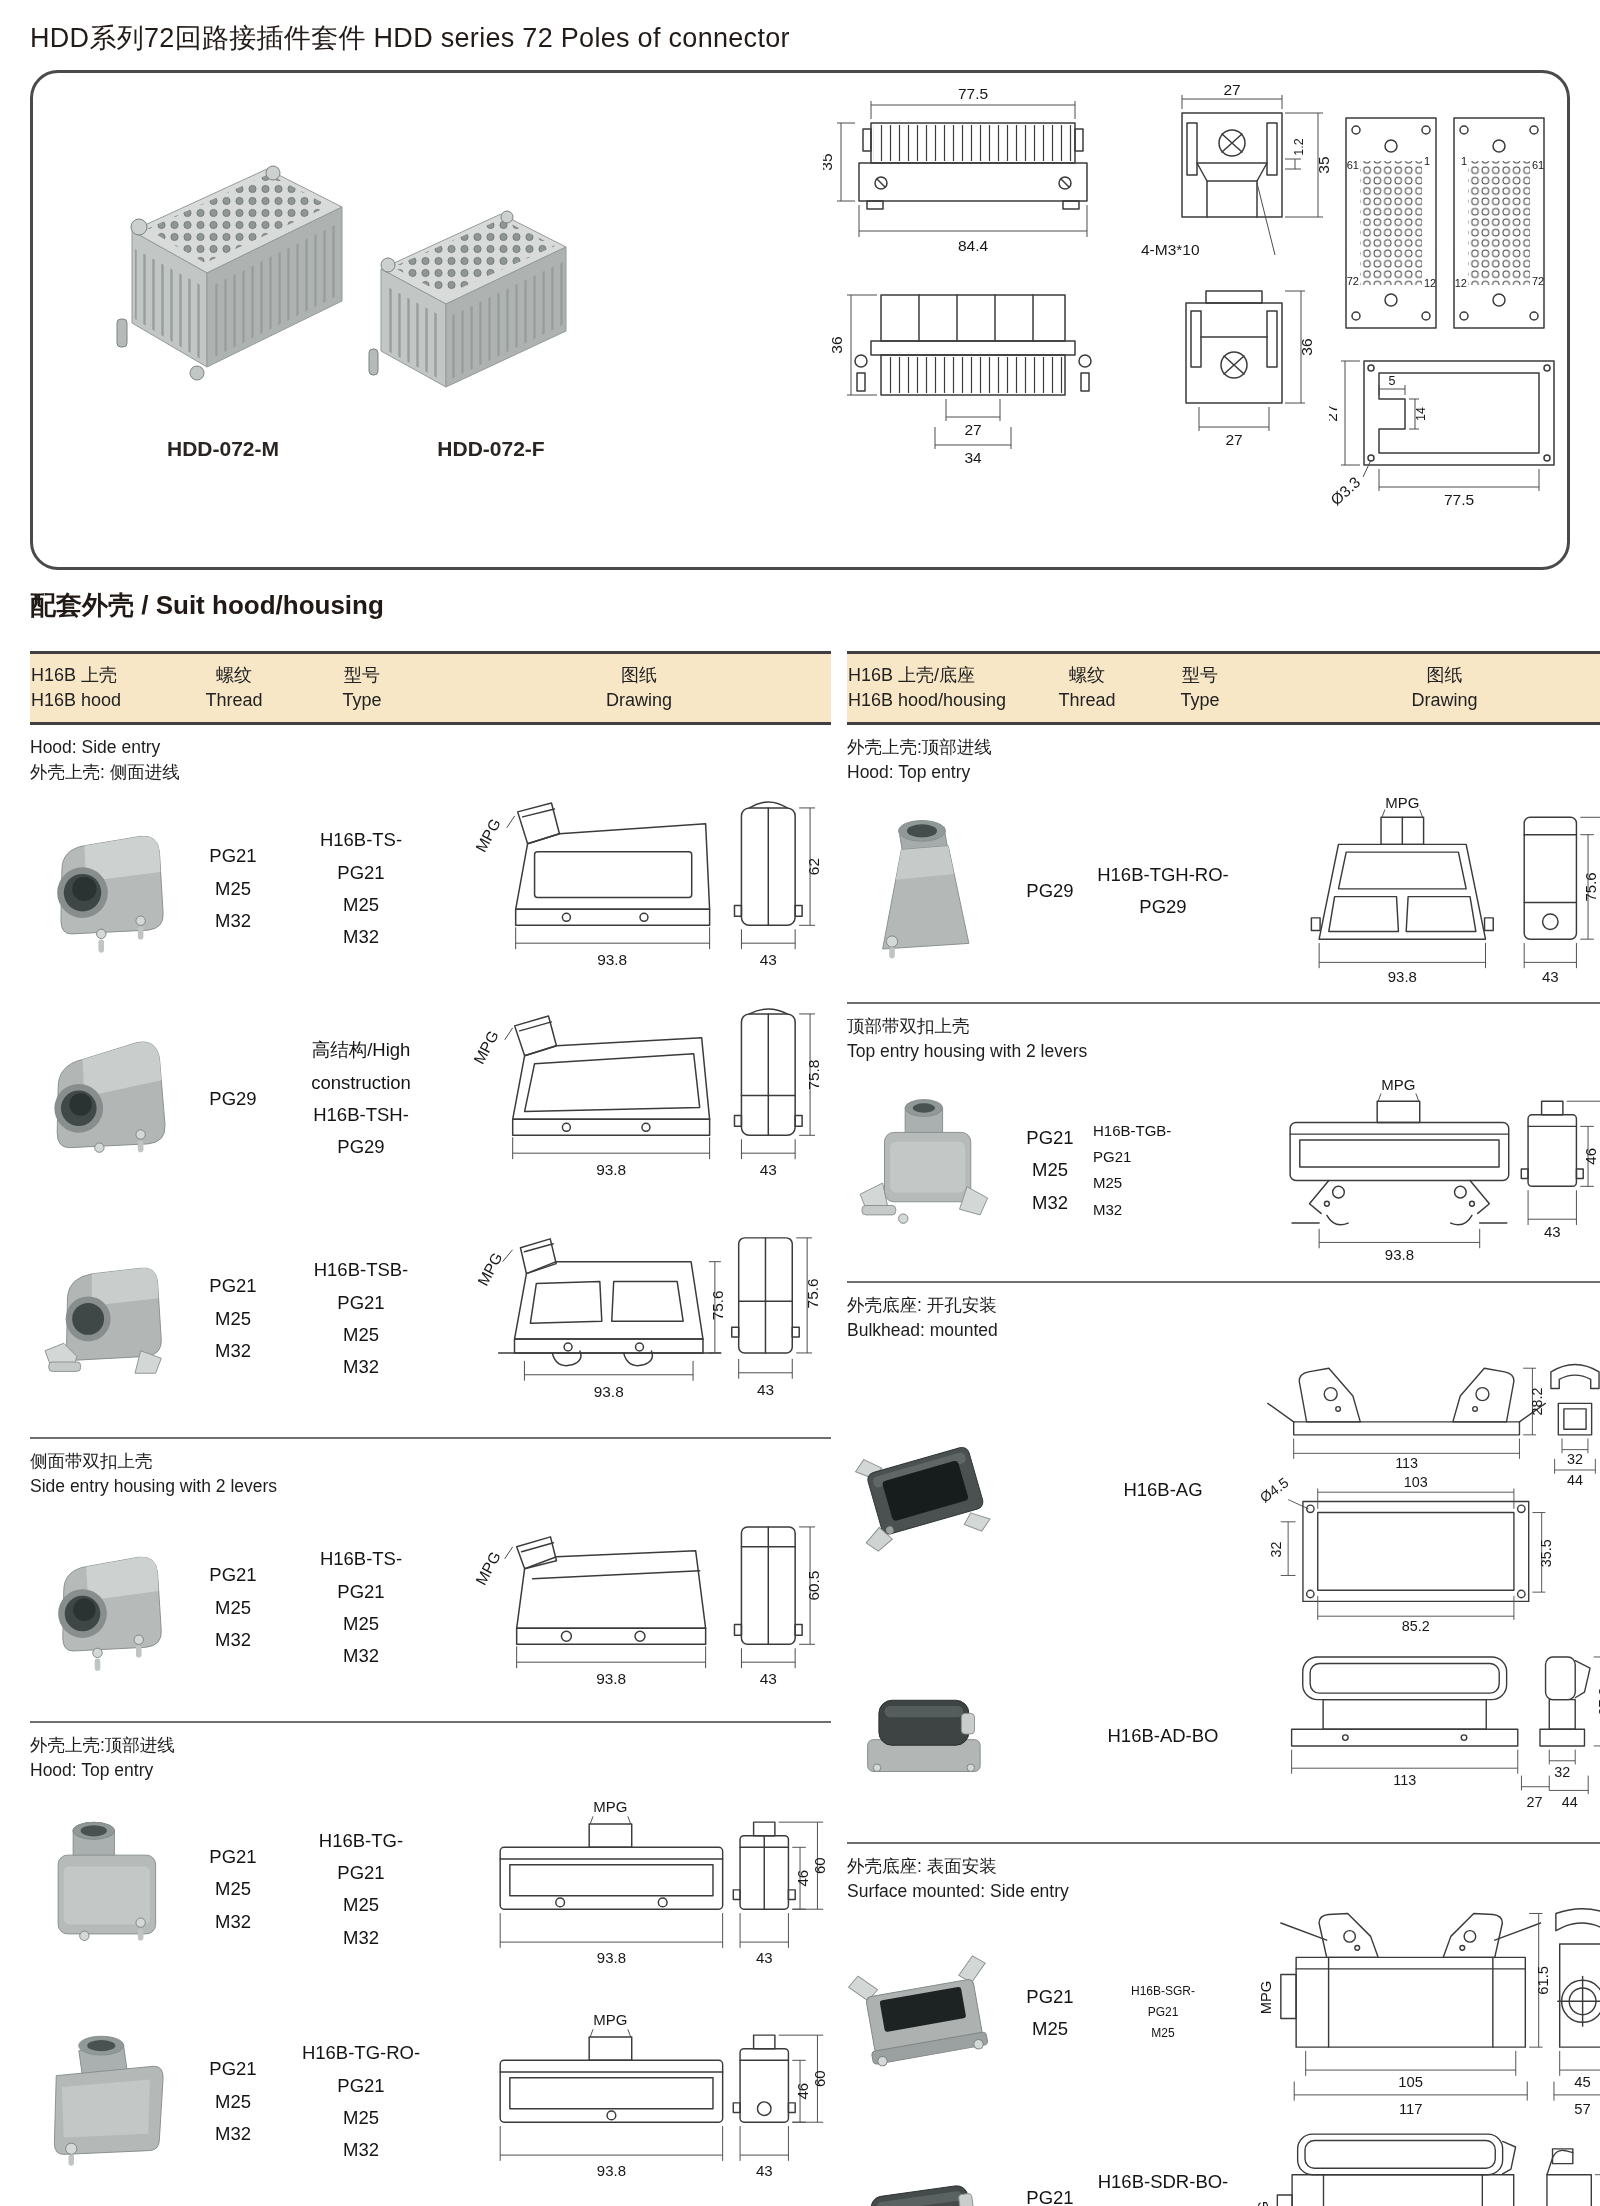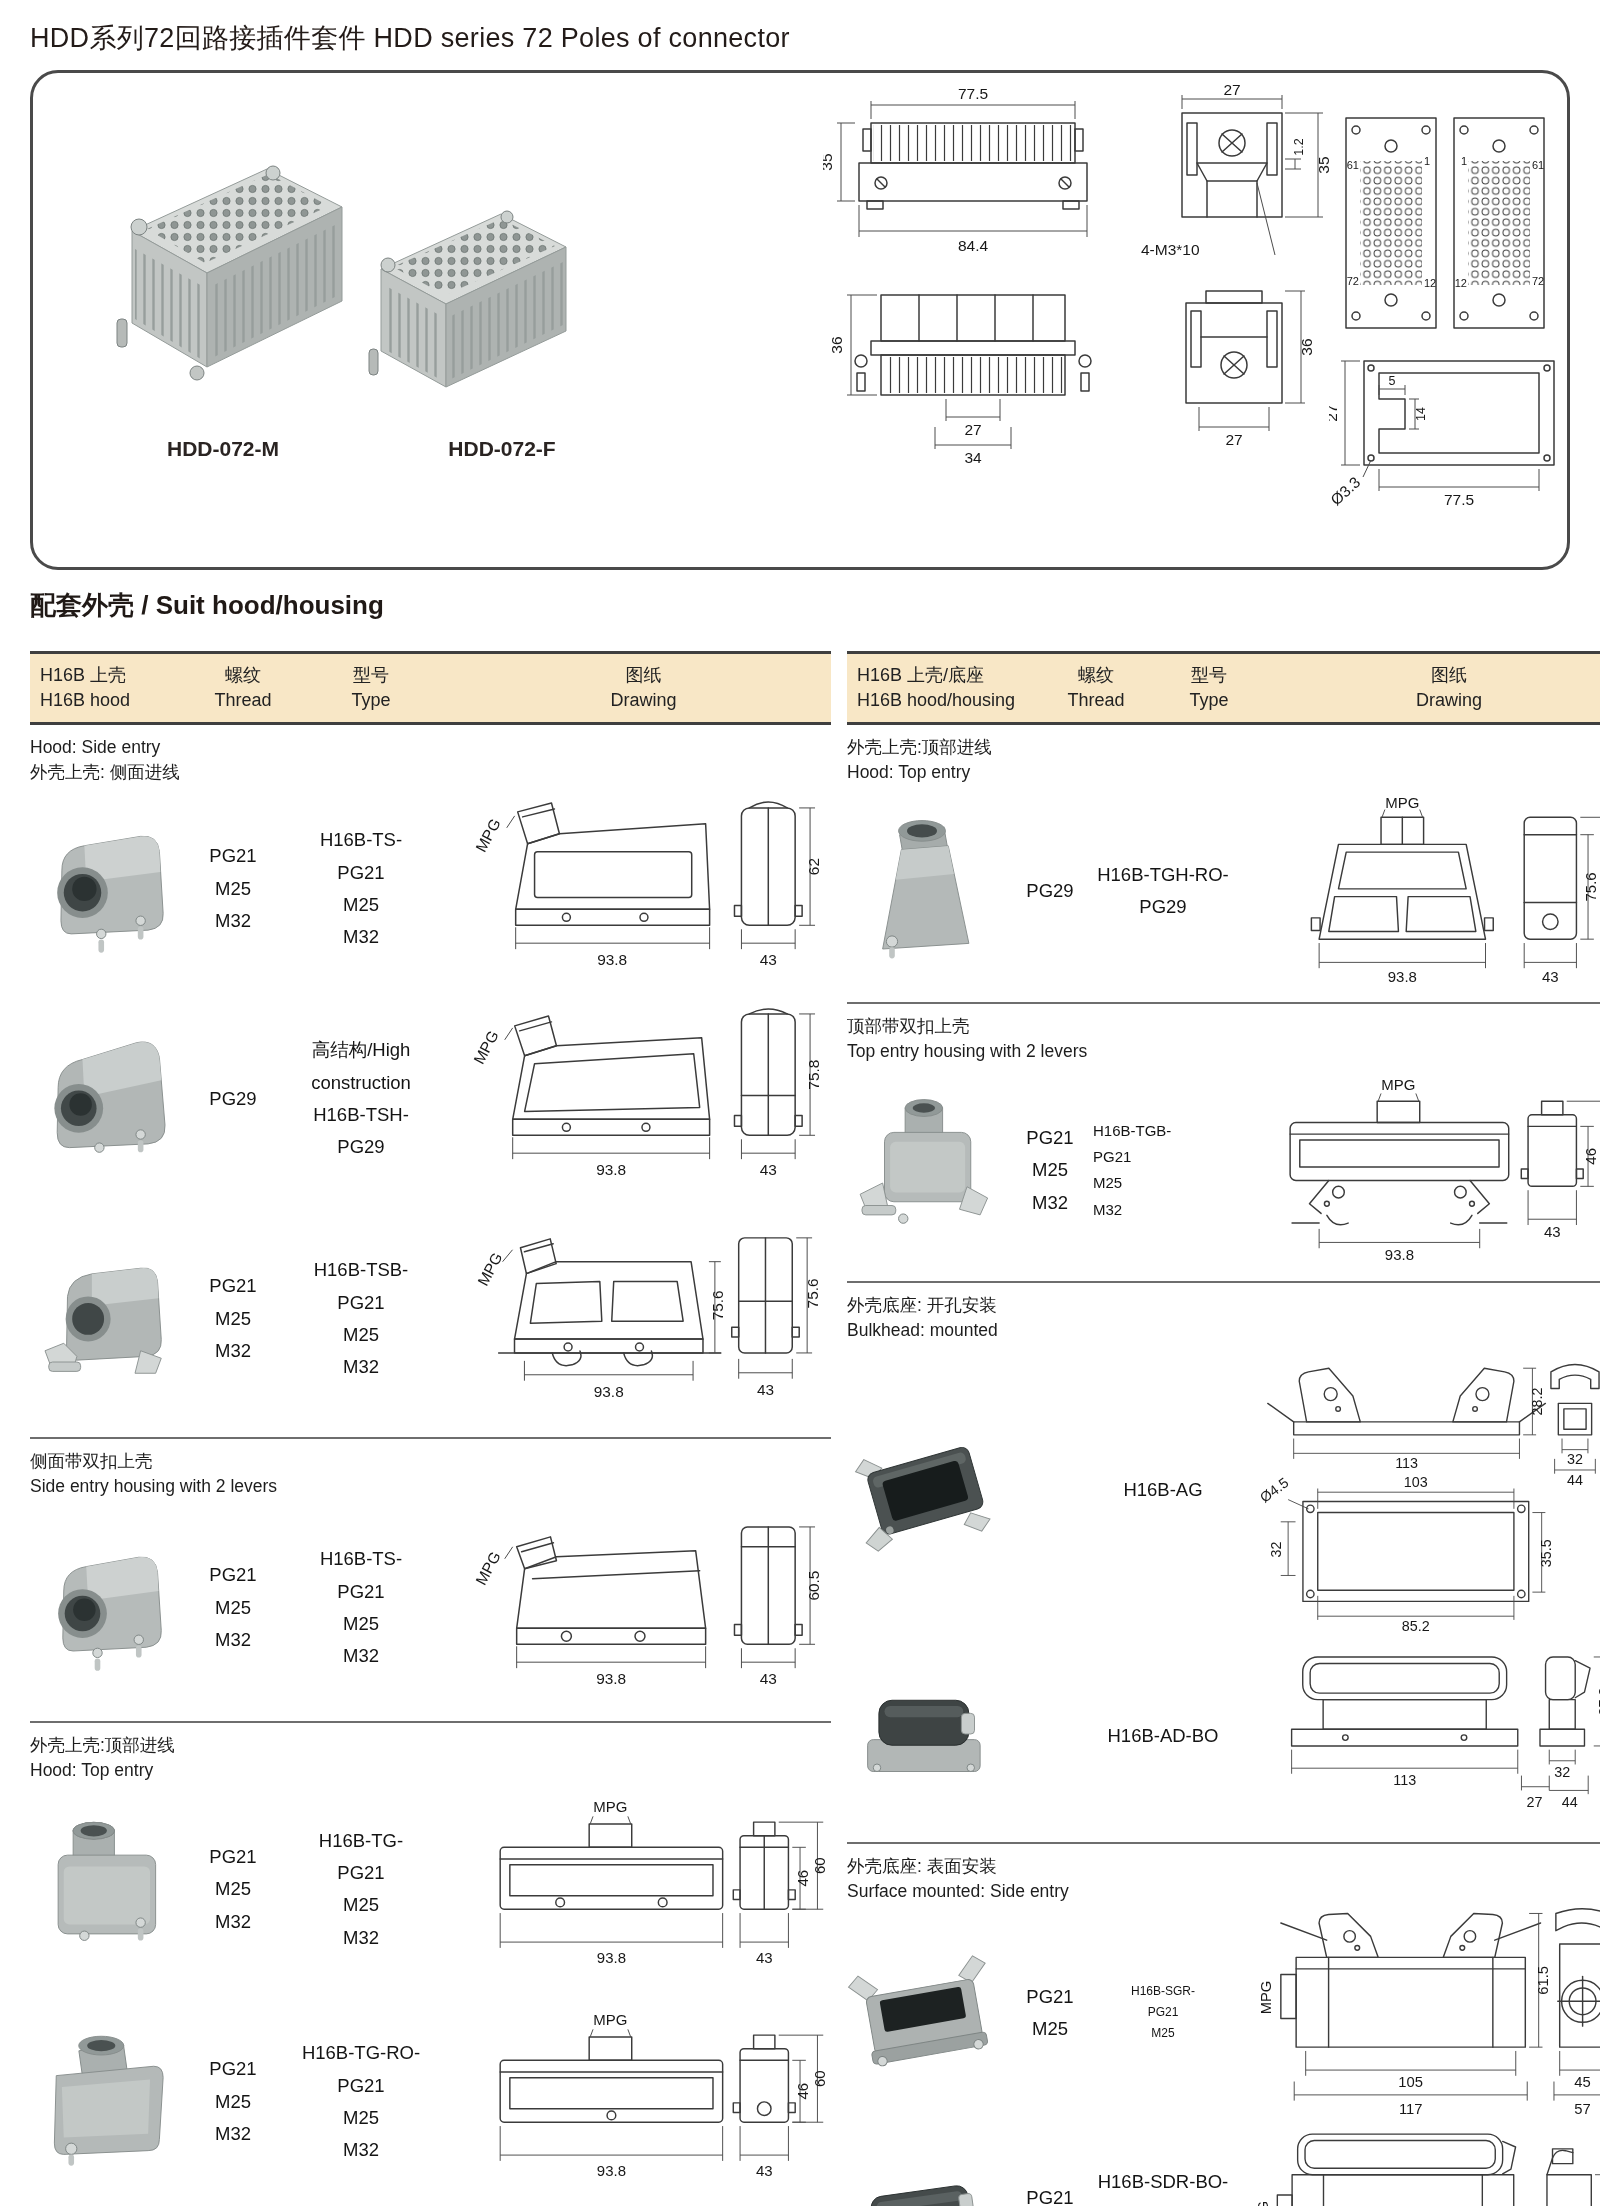--- a/index.html
+++ b/index.html
@@ -6,21 +6,21 @@
   body{width:1600px;font-family:"Liberation Sans","DejaVu Sans",sans-serif;color:#1a1a1a;}
   .page{width:1600px;box-sizing:border-box;padding:16px 30px 24px;}
   h1.title{font-size:27px;font-weight:normal;color:#231b18;margin:4px 0 14px;letter-spacing:.3px;}
   .obox{position:relative;height:494px;border:3px solid #4a4a4a;border-radius:28px;margin-bottom:18px;overflow:hidden;}
   .abs{position:absolute;}
   .plabel{font-size:21px;color:#2a2422;text-align:center;font-weight:bold;}
   .note{font-size:19px;line-height:1.55;color:#2a2422;}
   h2.sect{font-size:26px;font-weight:bold;color:#201916;margin:14px 0 28px;}
   .cols{display:flex;gap:16px;align-items:flex-start;}
   .tbl{flex:1;border-bottom:3px solid #3f3f3f;padding-bottom:4px;}
-  .thead{display:flex;background:#f8e7c6;border-top:3px solid #3f3f3f;border-bottom:3px solid #3f3f3f;padding:9px 0 9px 10px;align-items:center;}
+  .thead{display:flex;background:#f8e7c6;border-top:3px solid #3f3f3f;border-bottom:3px solid #3f3f3f;padding:9px 0 9px 1px;align-items:center;}
   .hc{font-size:18px;line-height:1.4;color:#222;}
   .w-photo{width:160px;flex:none;}
   .w-thread{width:86px;flex:none;text-align:center;}
   .w-type{width:170px;flex:none;text-align:center;}
   .w-draw{flex:1;}
   .hc.w-draw{text-align:center;}
   .slabel{font-size:17.5px;line-height:1.4;margin:10px 0 2px;color:#1d1d1d;}
   .row{display:flex;align-items:center;}
   .cell{font-size:18.5px;color:#141414;}
   .pre{white-space:pre-line;line-height:1.75;}
@@ -70,21 +70,21 @@
       <polygon points="40,110 105,145 105,228 40,192" fill="#c2c6c4" stroke="#949b99"></polygon>
       <polygon points="43,126 102,158 102,222 43,190" fill="url(#finM)"></polygon>
       <polygon points="105,145 225,88 225,172 105,228" fill="#aeb3b1" stroke="#949b99"></polygon>
       <polygon points="108,158 222,103 222,166 108,221" fill="url(#finM)"></polygon>
       <circle cx="47" cy="106" r="7" fill="#ccd1cf" stroke="#7c8382"></circle>
       <circle cx="166" cy="58" r="6" fill="#ccd1cf" stroke="#7c8382"></circle>
       <rect x="28" y="190" width="9" height="26" rx="4" fill="#b6bab8" stroke="#7c8382"></rect>
     </svg>
 
     <div class="abs plabel" style="left:60px;top:364px;width:260px">HDD-072-M</div>
-    <div class="abs plabel" style="left:349px;top:364px;width:240px">HDD-072-F</div>
+    <div class="abs plabel" style="left:338px;top:364px;width:240px">HDD-072-F</div>
 
     <svg class="abs" style="left:790px;top:12px" width="300" height="190" viewBox="0 0 300 190">
       <defs>
         <pattern id="finA" width="9" height="40" patternUnits="userSpaceOnUse">
           <line x1="4.5" y1="0" x2="4.5" y2="40" stroke="#3b3b3b" stroke-width="1.2"></line>
         </pattern>
       </defs>
       <g class="o">
         <rect x="48" y="38" width="204" height="40"></rect>
         <rect x="40" y="44" width="8" height="22"></rect>

